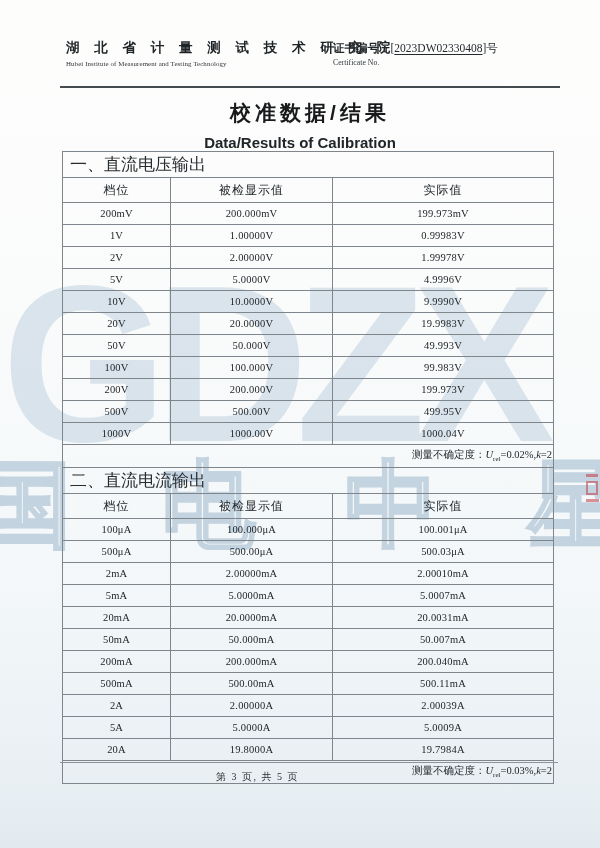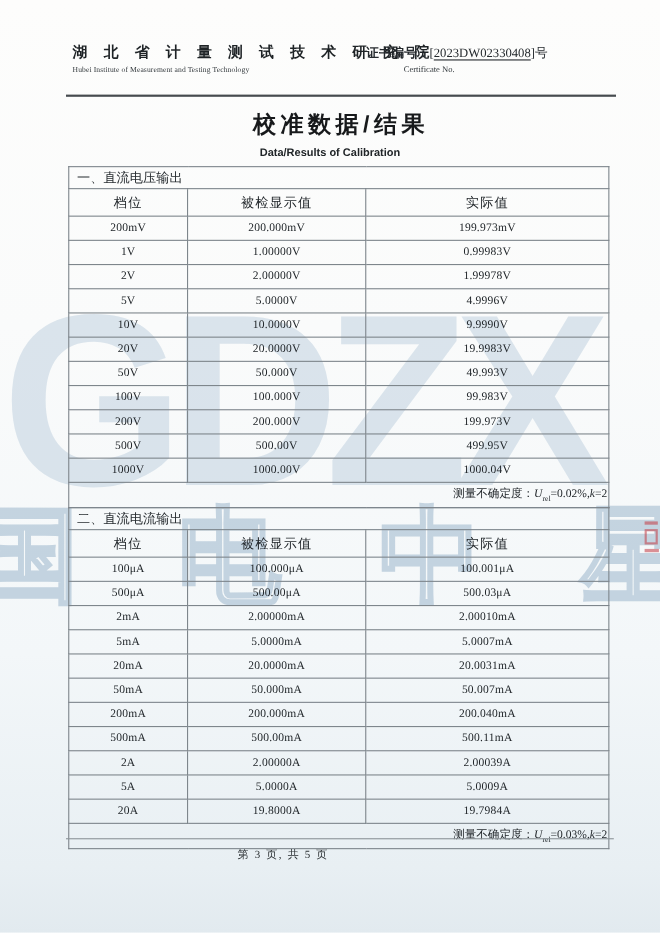--- a/index.html
+++ b/index.html
@@ -50,43 +50,43 @@
     font-weight:700;font-size:13.5px;letter-spacing:5.5px;white-space:nowrap;
     color:#1e2326;
   }
   .inst-en{
     position:absolute;left:66px;top:60px;
     font-size:6.9px;color:#31373b;letter-spacing:.1px;
   }
   .cert-line{position:absolute;left:333px;top:41px;font-size:11.5px;white-space:nowrap;}
   .cert-label{font-family:Liberation Serif, serif;font-weight:700;}
   .cert-no{text-decoration:underline;text-underline-offset:2px;}
-  .cert-en{position:absolute;left:333px;top:58px;font-size:7.8px;color:#31373b;margin-left:34px;}
+  .cert-en{position:absolute;left:333px;top:58px;font-size:7.8px;color:#31373b;}
   .top-rule{position:absolute;left:60px;top:86px;width:500px;height:2.4px;background:#464b4f;}
   .doc-title{
     position:absolute;left:10px;top:99px;width:600px;text-align:center;
     font-family:"Liberation Sans","DejaVu Sans",sans-serif;
     font-weight:700;font-size:21px;letter-spacing:4px;color:#17191b;
   }
   .doc-subtitle{
     position:absolute;left:0;top:134px;width:600px;text-align:center;
     font-family:"Liberation Sans","DejaVu Sans",sans-serif;
-    font-weight:700;font-size:10px;color:#202528;
+    font-weight:700;font-size:15px;color:#202528;
   }
   
   .tables-root{position:absolute;left:62px;top:151px;width:492px;}
   table.cal-table{
     width:100%;border-collapse:collapse;table-layout:fixed;
     border:1px solid #5d656b;
     font-size:10.5px;color:#22272b;
   }
   table.cal-table + table.cal-table{margin-top:-1px;}
   table.cal-table td{border:1px solid var(--border-gray);vertical-align:middle;background:transparent;}
   td.section-cell{
-    height:17px;text-align:left;padding:1px 0 1px 7px;font-size:12px;color:#272c30;
+    height:17px;text-align:left;padding:1px 0 1px 7px;font-size:17px;color:#272c30;
   }
   td.head-cell{height:22px;text-align:center;font-size:12px;letter-spacing:1px;}
   td.data-cell{height:19px;text-align:center;letter-spacing:.2px;}
   td.uncert-cell{height:20px;text-align:right;padding-left:7px;font-size:10.5px;}
   td.uncert-cell i{font-style:italic;font-family:"Liberation Serif","DejaVu Serif",serif;}
   td.uncert-cell sub{font-size:7px;}
   
   .footer-rule{position:absolute;left:60px;top:762px;width:498px;height:1px;background:#8d9499;}
   .footer-text{
     position:absolute;left:0;top:770px;width:515px;text-align:center;

